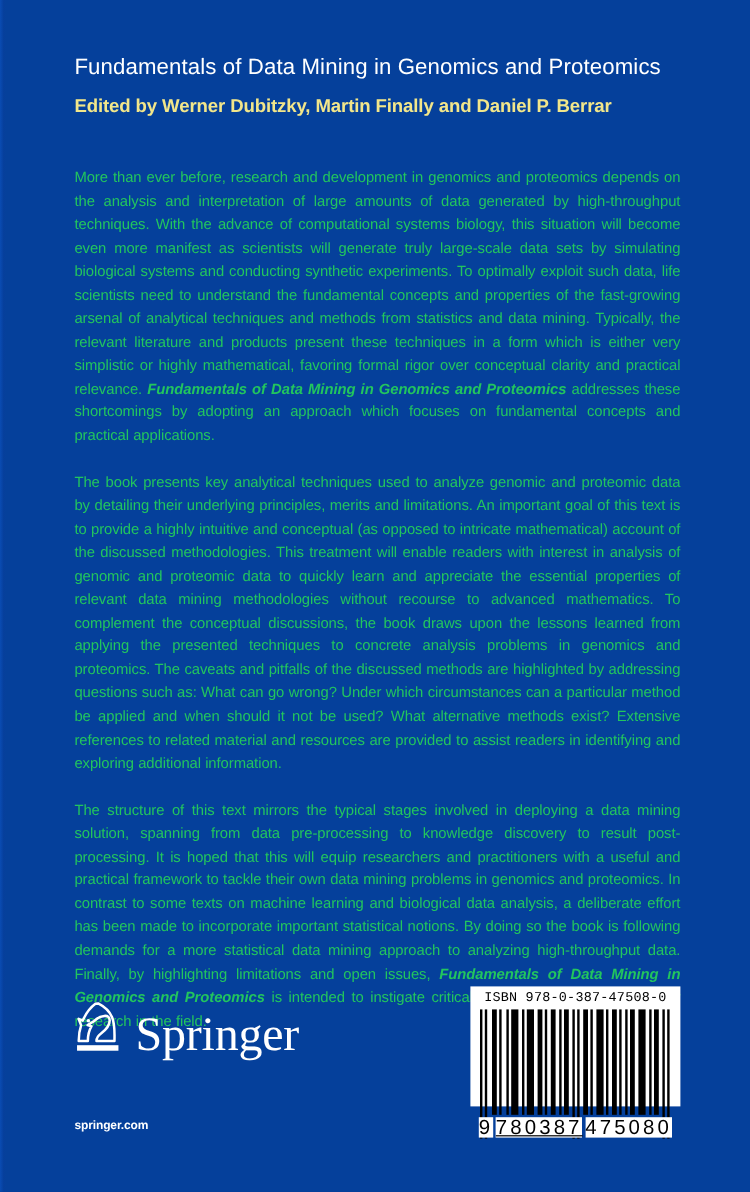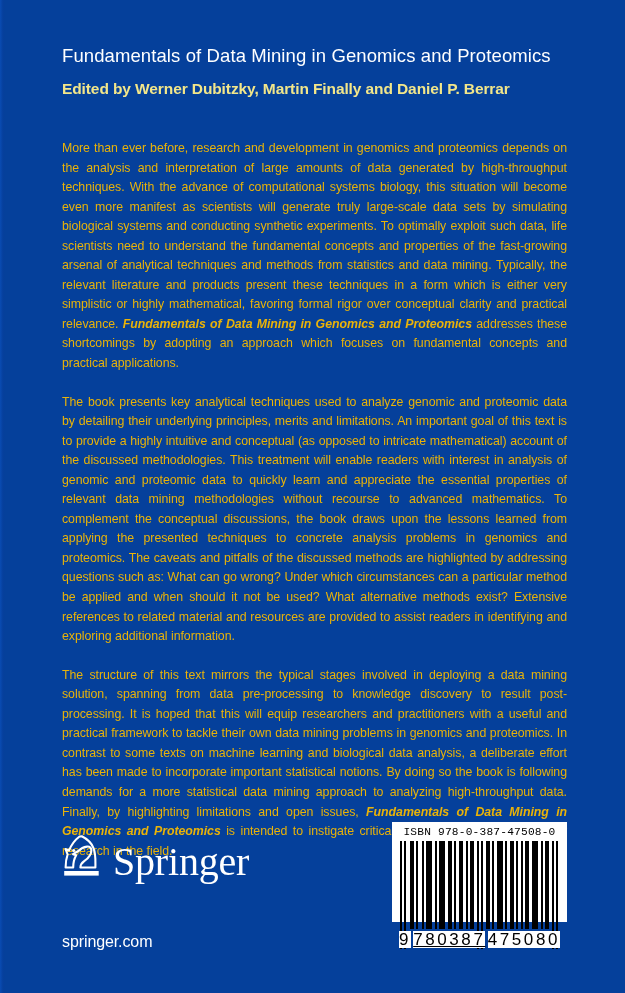--- a/index.html
+++ b/index.html
@@ -66,21 +66,21 @@
   }
 
   .blurb {
     position: absolute;
     left: 0;
     right: 0;
     top: 139px;
   }
 
   .para {
-    color: #eab308;
+    color: #22c55e;
     font-size: 12.35px;
     line-height: 19.55px;
     text-align: justify;
     margin: 0 0 19px 0;
     letter-spacing: -0.05px;
     word-spacing: 0.1px;
   }
   .para:last-child { margin-bottom: 0; }
 
   .para em {
@@ -111,22 +111,22 @@
     color: #FFFFFF;
     letter-spacing: -0.2px;
     padding-bottom: 5px;
     margin-top: 12px;
   }
 
   .springer-url {
     position: absolute;
     left: 0;
     top: 933px;
-    font-size: 16px;
-    font-weight: normal;
+    font-size: 10px;
+    font-weight: bold;
     color: #FFFFFF;
     letter-spacing: -0.1px;
   }
 
   
   .barcode-box {
     position: absolute;
     right: 0;
     top: 822px;
     width: 175px;

